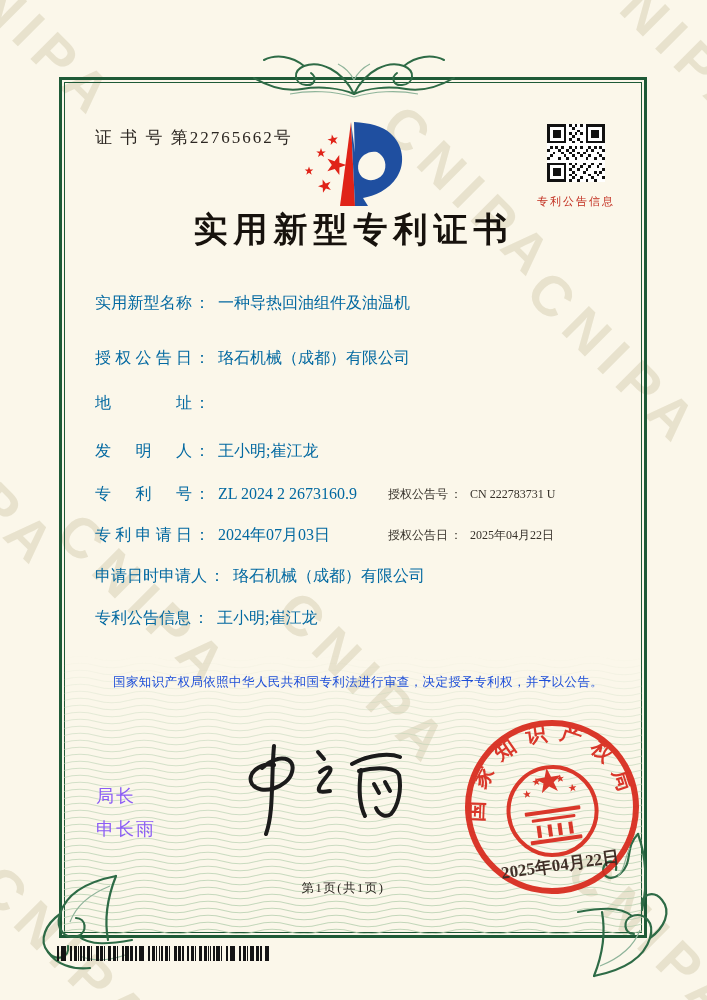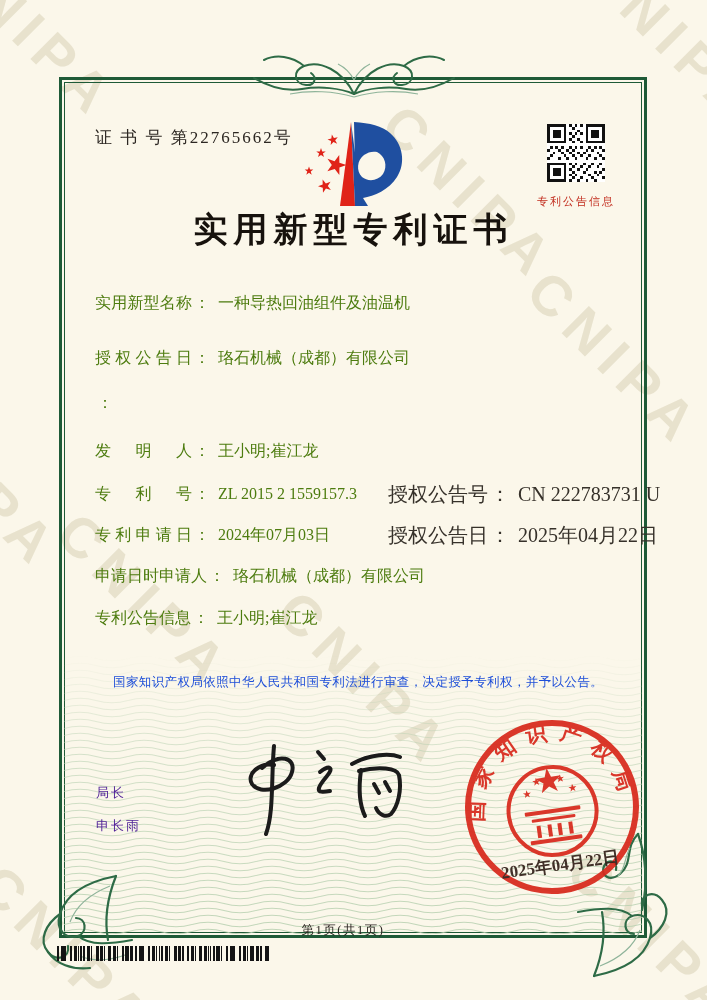--- a/index.html
+++ b/index.html
@@ -38,44 +38,44 @@
   .qr{width:58px;height:58px;display:block;margin:0 auto;}
   .qr-caption{
     display:block;margin-top:12px;font-size:11px;letter-spacing:2px;
     color:#c22d1e;white-space:nowrap;
   }
   .title{
     position:absolute;left:0;top:207px;width:707px;text-align:center;
     font-size:34px;font-weight:700;letter-spacing:6px;color:#17120d;
   }
   
-  .row{position:absolute;left:95px;font-size:16px;line-height:24px;display:flex;color:#4d7c0f;align-items:center;}
+  .row{position:absolute;left:95px;font-size:16px;line-height:24px;display:flex;color:#0369a1;align-items:center;}
   .flabel{display:inline-block;text-align:justify;text-align-last:justify;}
   .w6{width:97px;}
   .colon{margin:0 8px 0 2px;}
   .fvalue{white-space:nowrap;}
   .fvalue.wrap{white-space:normal;width:452px;}
-  .row-r{position:absolute;left:388px;font-size:20px;line-height:24px;display:flex;color:#36312a;}
+  .row-r{position:absolute;left:388px;font-size:12px;line-height:24px;display:flex;color:#36312a;}
   
   .stline{
     position:absolute;font-size:12.5px;color:#1d4ed8;white-space:nowrap;
     letter-spacing:.4px;
   }
   
   .sig-label{
     position:absolute;left:96px;
     font-family:"Liberation Sans","DejaVu Sans",sans-serif;
-    font-size:13px;color:#4c1d95;letter-spacing:2px;
+    font-size:18px;color:#8b5cf6;letter-spacing:2px;
   }
   .sig-svg{position:absolute;left:200px;top:738px;}
   
   .seal{position:absolute;left:458px;top:715px;}
   
   .page-num{
-    position:absolute;left:59px;top:922px;width:568px;text-align:center;
+    position:absolute;left:59px;top:880px;width:568px;text-align:center;
     font-size:12.5px;letter-spacing:1.5px;color:#2a2520;
   }
   .barcode{
     position:absolute;left:57px;top:946px;width:212px;height:15px;
     background-image:
       repeating-linear-gradient(90deg,#141414 0 2px,transparent 2px 4px,#141414 4px 7px,transparent 7px 8px,#141414 8px 9px,transparent 9px 13px),
       repeating-linear-gradient(90deg,#141414 0 1px,transparent 1px 6px,#141414 6px 8px,transparent 8px 17px);
   }
 </style>
 </head>
@@ -218,33 +218,34 @@
     <span class="fvalue">一种导热回油组件及油温机</span>
   </div>
 
   <div class="row" style="top:346px">
     <span class="flabel w6">授权公告日</span>
       <span class="colon">：</span>
     <span class="fvalue">珞石机械（成都）有限公司</span>
   </div>
 
   <div class="row" style="top:391px">
+    <span class="flabel w6">地址</span>
       <span class="colon">：</span>
   </div>
 
   <div class="row" style="top:439px">
     <span class="flabel w6">发明人</span>
       <span class="colon">：</span>
     <span class="fvalue">王小明;崔江龙</span>
   </div>
 
   <div class="row" style="top:482px">
     <span class="flabel w6">专利号</span>
       <span class="colon">：</span>
-    <span class="fvalue">ZL 2015 2 1559157.3</span>
+    <span class="fvalue">ZL 2024 2 2673160.9</span>
   </div>
   <div class="row-r" style="top:482px">
     <span class="flabel">授权公告号</span>
       <span class="colon">：</span>
     <span class="fvalue">CN 222783731 U</span>
   </div>
 
   <div class="row" style="top:523px">
     <span class="flabel w6">专利申请日</span>
       <span class="colon">：</span>

